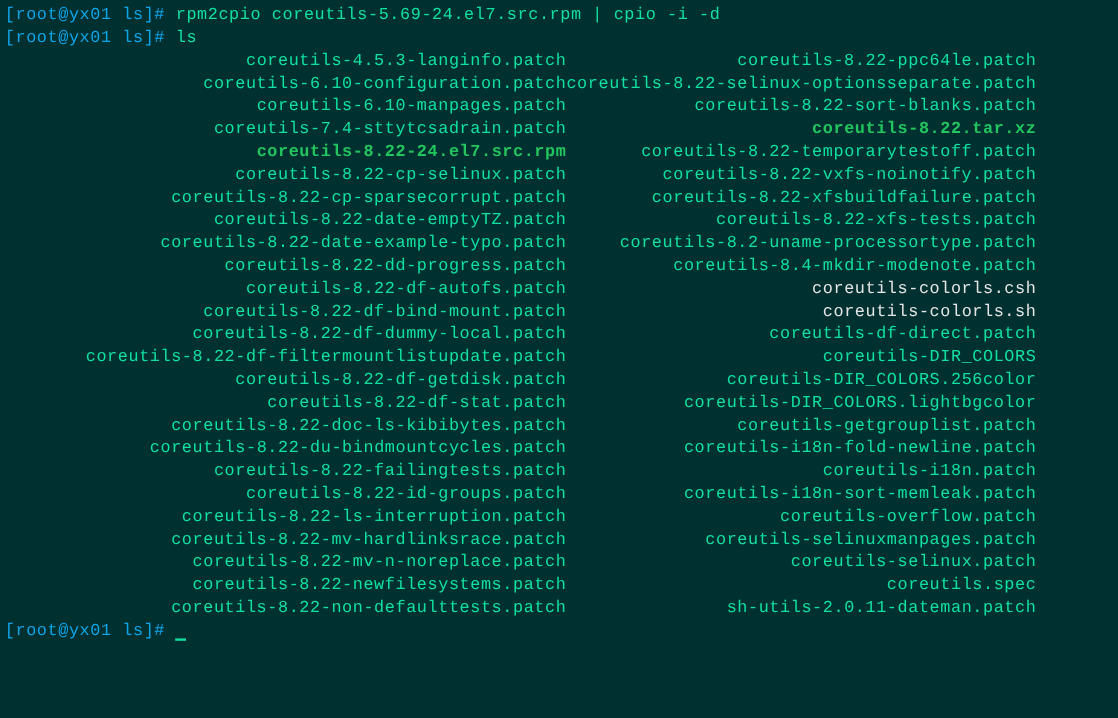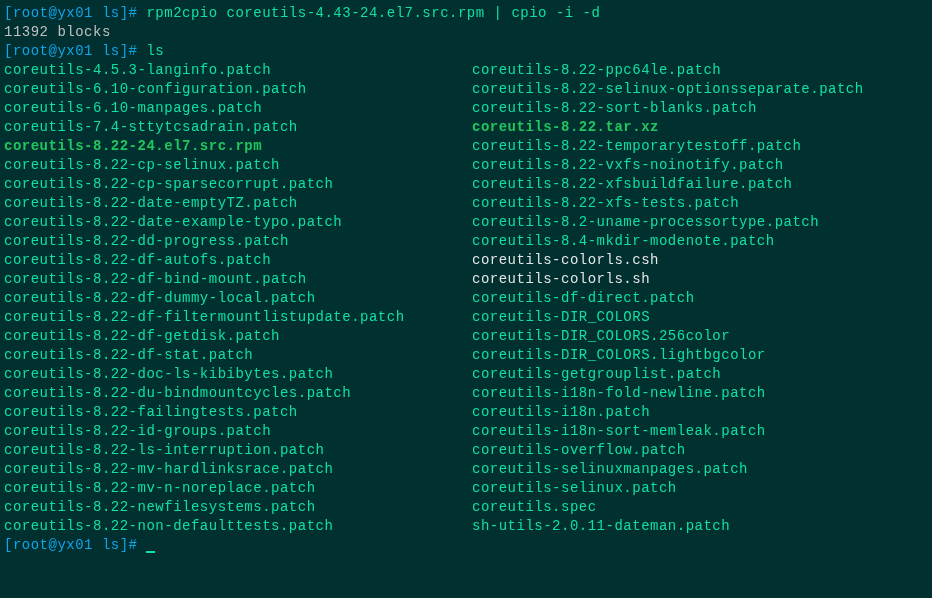--- a/index.html
+++ b/index.html
@@ -23,28 +23,27 @@
     .cyan { color: #10e0a0; }
     .cursor {
       display: inline-block;
       width: 9px;
       height: 2px;
       background: #10e0a0;
       vertical-align: bottom;
       margin-bottom: 2px;
     }
     .columns { display: flex; }
-    .col { white-space: pre; }
+    .col { white-space: pre; text-align: right; }
     .col1 { width: 468px; }
   </style>
 </head>
 <body>
 
 <div>
-  <div class="line"><span class="prompt">[root@yx01 ls]# </span><span class="cmd">rpm2cpio coreutils-4.43-24.el7.src.rpm | cpio -i -d</span></div>
-  <div class="line white">11392 blocks</div>
+  <div class="line"><span class="prompt">[root@yx01 ls]# </span><span class="cmd">rpm2cpio coreutils-5.69-24.el7.src.rpm | cpio -i -d</span></div>
   <div class="line"><span class="prompt">[root@yx01 ls]# </span><span class="cmd">ls</span></div>
   <div class="columns">
     <div class="col col1" id="c1"><div class="cyan">coreutils-4.5.3-langinfo.patch</div><div class="cyan">coreutils-6.10-configuration.patch</div><div class="cyan">coreutils-6.10-manpages.patch</div><div class="cyan">coreutils-7.4-sttytcsadrain.patch</div><div class="red">coreutils-8.22-24.el7.src.rpm</div><div class="cyan">coreutils-8.22-cp-selinux.patch</div><div class="cyan">coreutils-8.22-cp-sparsecorrupt.patch</div><div class="cyan">coreutils-8.22-date-emptyTZ.patch</div><div class="cyan">coreutils-8.22-date-example-typo.patch</div><div class="cyan">coreutils-8.22-dd-progress.patch</div><div class="cyan">coreutils-8.22-df-autofs.patch</div><div class="cyan">coreutils-8.22-df-bind-mount.patch</div><div class="cyan">coreutils-8.22-df-dummy-local.patch</div><div class="cyan">coreutils-8.22-df-filtermountlistupdate.patch</div><div class="cyan">coreutils-8.22-df-getdisk.patch</div><div class="cyan">coreutils-8.22-df-stat.patch</div><div class="cyan">coreutils-8.22-doc-ls-kibibytes.patch</div><div class="cyan">coreutils-8.22-du-bindmountcycles.patch</div><div class="cyan">coreutils-8.22-failingtests.patch</div><div class="cyan">coreutils-8.22-id-groups.patch</div><div class="cyan">coreutils-8.22-ls-interruption.patch</div><div class="cyan">coreutils-8.22-mv-hardlinksrace.patch</div><div class="cyan">coreutils-8.22-mv-n-noreplace.patch</div><div class="cyan">coreutils-8.22-newfilesystems.patch</div><div class="cyan">coreutils-8.22-non-defaulttests.patch</div></div>
     <div class="col" id="c2"><div class="cyan">coreutils-8.22-ppc64le.patch</div><div class="cyan">coreutils-8.22-selinux-optionsseparate.patch</div><div class="cyan">coreutils-8.22-sort-blanks.patch</div><div class="red">coreutils-8.22.tar.xz</div><div class="cyan">coreutils-8.22-temporarytestoff.patch</div><div class="cyan">coreutils-8.22-vxfs-noinotify.patch</div><div class="cyan">coreutils-8.22-xfsbuildfailure.patch</div><div class="cyan">coreutils-8.22-xfs-tests.patch</div><div class="cyan">coreutils-8.2-uname-processortype.patch</div><div class="cyan">coreutils-8.4-mkdir-modenote.patch</div><div class="dim">coreutils-colorls.csh</div><div class="dim">coreutils-colorls.sh</div><div class="cyan">coreutils-df-direct.patch</div><div class="cyan">coreutils-DIR_COLORS</div><div class="cyan">coreutils-DIR_COLORS.256color</div><div class="cyan">coreutils-DIR_COLORS.lightbgcolor</div><div class="cyan">coreutils-getgrouplist.patch</div><div class="cyan">coreutils-i18n-fold-newline.patch</div><div class="cyan">coreutils-i18n.patch</div><div class="cyan">coreutils-i18n-sort-memleak.patch</div><div class="cyan">coreutils-overflow.patch</div><div class="cyan">coreutils-selinuxmanpages.patch</div><div class="cyan">coreutils-selinux.patch</div><div class="cyan">coreutils.spec</div><div class="cyan">sh-utils-2.0.11-dateman.patch</div></div>
   </div>
   <div class="line"><span class="prompt">[root@yx01 ls]# </span><span class="cursor"></span></div>
 </div>
 
 </body></html>

